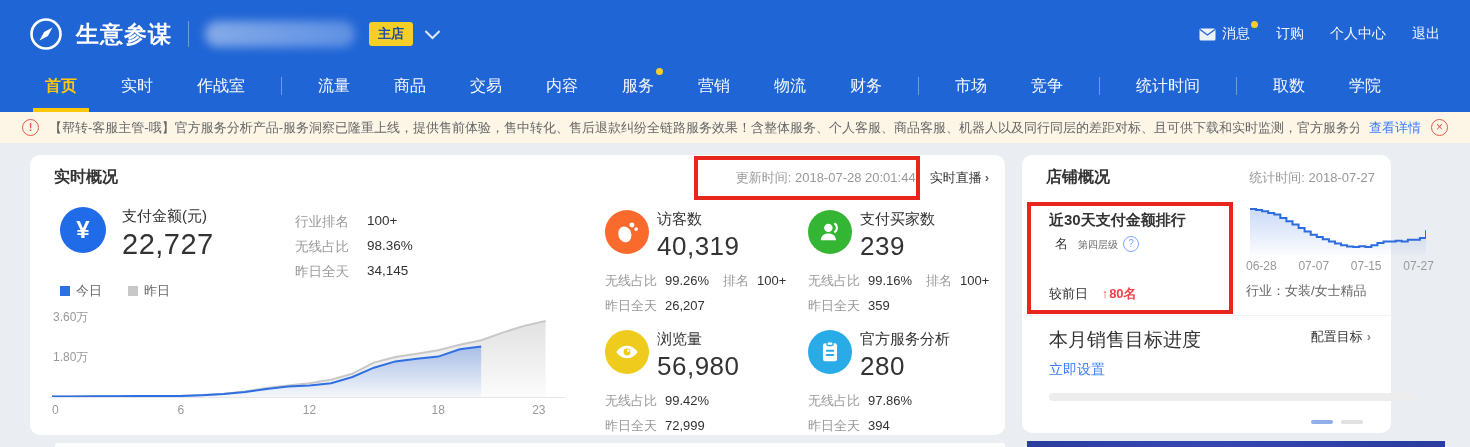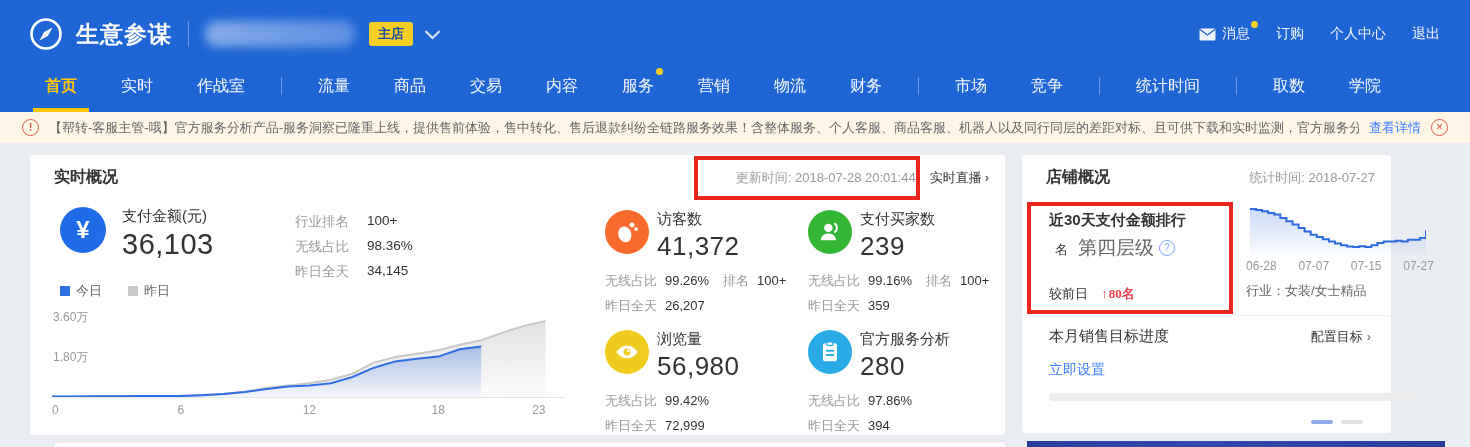--- a/index.html
+++ b/index.html
@@ -29,21 +29,21 @@
   .nav-sep{width:1px;height:18px;background:rgba(255,255,255,.35);margin:0 36px 0 -8px;align-self:center;}
 
   
   .notice{position:absolute;left:0;top:112px;width:100%;height:31px;background:#FDF6E7;display:flex;align-items:center;padding:0 22px;box-sizing:border-box;font-size:13px;color:#666;}
   .warnico{width:15px;height:15px;border:1.5px solid #E2594A;border-radius:50%;color:#E2594A;font-size:11px;font-weight:700;text-align:center;line-height:15px;margin-right:10px;flex:none;}
   .notice-text{white-space:nowrap;overflow:hidden;}
   .notice-link{color:#3D7EFF;margin:0 10px;white-space:nowrap;cursor:pointer;text-decoration:none;}
   .closeico{width:15px;height:15px;border:1.5px solid #E2594A;border-radius:50%;color:#E2594A;font-size:12px;text-align:center;line-height:14px;cursor:pointer;flex:none;}
 
   
-  .panel{position:absolute;background:#fff;border-radius:3px;}
+  .panel{position:absolute;background:#fff;border-radius:10px;}
   .panel.left{left:30px;top:155px;width:975px;height:280px;}
   .panel.right{left:1022px;top:155px;width:369px;height:278px;}
   .phead{position:absolute;left:24px;right:16px;top:12px;display:flex;align-items:center;}
   .ptitle{font-size:16px;font-weight:700;color:#333;margin:0;}
   .phead-right{margin-left:auto;display:flex;align-items:center;gap:14px;}
   .update{color:#999;font-size:13px;}
   .live{color:#333;font-size:13px;cursor:pointer;text-decoration:none;}
   .live .arr{color:#666;font-weight:700;margin-left:3px;}
 
   
@@ -69,29 +69,29 @@
   .kline{font-size:13px;margin-top:7px;white-space:nowrap;}
   .kline .sl{width:auto;margin-right:8px;}
   .kline .sv{margin-right:14px;}
   .kpi-stats{margin-top:10px;}
 
   
   .rank-title{position:absolute;left:27px;top:56px;font-size:15px;font-weight:700;color:#333;}
   .rank-row{position:absolute;left:27px;top:80px;display:flex;align-items:baseline;}
   .rank-value{font-size:34px;font-weight:700;color:#333;letter-spacing:1px;}
   .rank-unit{font-size:13px;color:#333;margin-left:6px;}
-  .rank-level{font-size:19px;color:#666;margin-left:10px;}
+  .rank-level{font-size:10px;color:#666;margin-left:10px;}
   .qico{width:14px;height:14px;border:1px solid #7FA8F7;border-radius:50%;color:#7FA8F7;font-size:10px;line-height:14px;text-align:center;display:inline-block;margin-left:5px;cursor:pointer;align-self:center;}
-  .change-row{position:absolute;left:27px;top:130px;font-size:13px;color:#333;font-family:Liberation Serif, serif;}
+  .change-row{position:absolute;left:27px;top:130px;font-size:13px;color:#333;}
   .up{color:#F0414B;font-weight:700;margin-left:10px;}
   #minichart{position:absolute;left:228px;top:46px;}
   .dates{position:absolute;left:224px;top:104px;width:188px;display:flex;justify-content:space-between;font-size:12px;color:#999;}
   .industry{position:absolute;left:224px;top:127px;font-size:13px;color:#666;}
   .hdivider{position:absolute;left:0;right:0;top:160px;border-top:1px solid #F0F2F5;}
-  .goal-title{position:absolute;left:27px;top:172px;font-size:15px;color:#333;}
+  .goal-title{position:absolute;left:27px;top:172px;font-size:19px;color:#333;}
   .goal-config{position:absolute;right:20px;top:173px;font-size:13px;color:#333;cursor:pointer;text-decoration:none;text-align:center;}
   .goal-config .arr{color:#888;font-weight:700;margin-left:4px;}
   .setnow{position:absolute;left:27px;top:206px;font-size:14px;color:#3D7EFF;cursor:pointer;text-decoration:none;}
   .progress{position:absolute;left:27px;top:238px;width:368px;height:8px;background:#EDEDED;border-radius:4px;}
   .pager{position:absolute;right:28px;top:265px;display:flex;gap:8px;}
   .pager i{width:22px;height:4px;border-radius:2px;display:inline-block;cursor:pointer;}
   .pg-on{background:#8FAEEA;} .pg-off{background:#E2E2E2;}
 
   
   .anno{position:absolute;border:4px solid #E9261D;z-index:40;pointer-events:none;}
@@ -178,21 +178,21 @@
         <a class="live"><span>实时直播</span><b class="arr">›</b></a>
       </div>
     </div>
 
     <div class="kpi-main">
       <span class="kpi-ico" id="payico" style="background: rgb(31, 107, 232);">
           <span class="glyph">¥</span>
         </span>
       <div>
         <div class="kpi-label">支付金额(元)</div>
-        <div class="kpi-value">36,103</div>
+        <div class="kpi-value">22,727</div>
       </div>
     </div>
     <div class="side-stats" id="paystats">
         <div class="srow">
           <span class="sl">行业排名</span>
           <span class="sv">100+</span>
         </div>
         <div class="srow">
           <span class="sl">无线占比</span>
           <span class="sv">98.36%</span>
@@ -235,21 +235,21 @@
           <div class="kpi-top">
             <span class="kpi-ico" style="background: rgb(249, 106, 44);">
               <svg viewBox="0 0 24 24">
                 <ellipse cx="10" cy="14.2" rx="6" ry="7.4" transform="rotate(-18 10 14.2)" fill="#fff"></ellipse>
                 <circle cx="16.6" cy="5.6" r="2.3" fill="#fff"></circle>
                 <circle cx="20.4" cy="9.3" r="1.7" fill="#fff"></circle>
               </svg>
             </span>
             <div>
               <div class="kpi-label">访客数</div>
-              <div class="kpi-value">41,372</div>
+              <div class="kpi-value">40,319</div>
             </div>
           </div>
           <div class="kpi-stats">
             <div class="kline"><span class="sl">无线占比</span><span class="sv">99.26%</span><span class="sl">排名</span><span class="sv">100+</span></div>
             <div class="kline"><span class="sl">昨日全天</span><span class="sv">26,207</span></div>
           </div>
         </div>
         <div class="kpi-cell">
           <div class="kpi-top">
             <span class="kpi-ico" style="background: rgb(52, 182, 52);">

